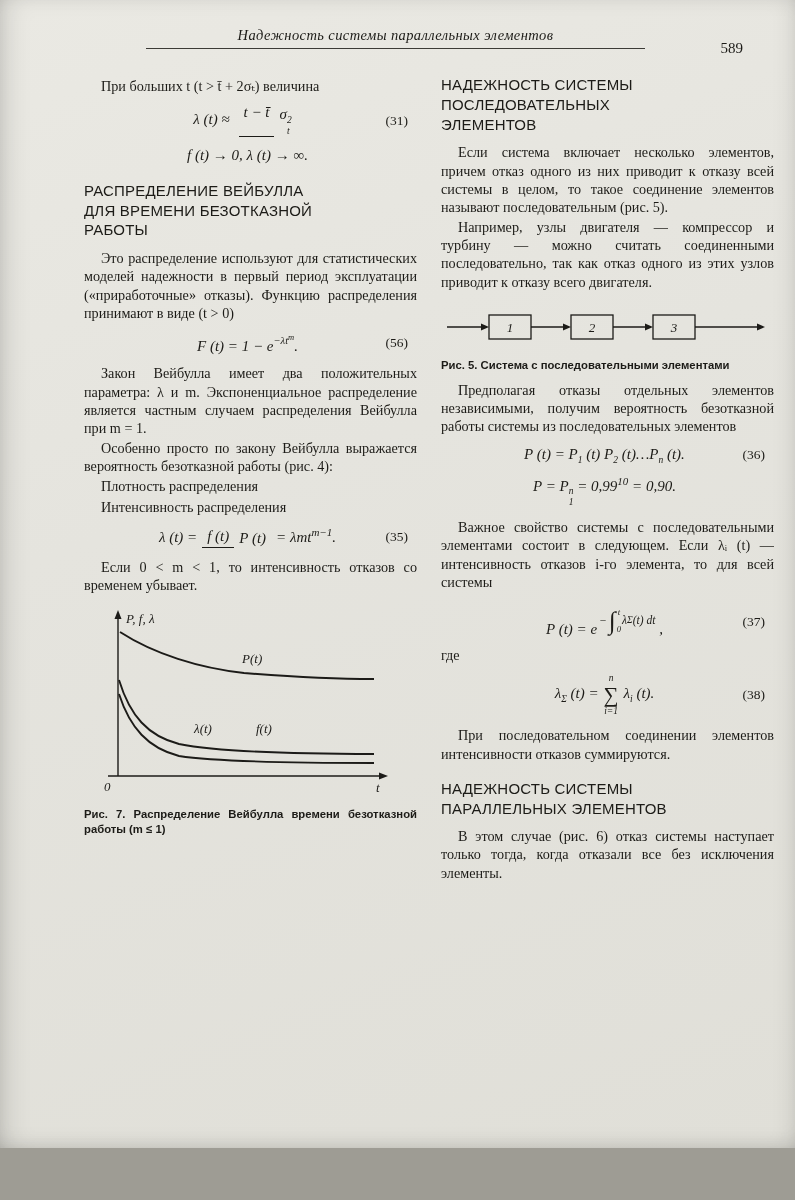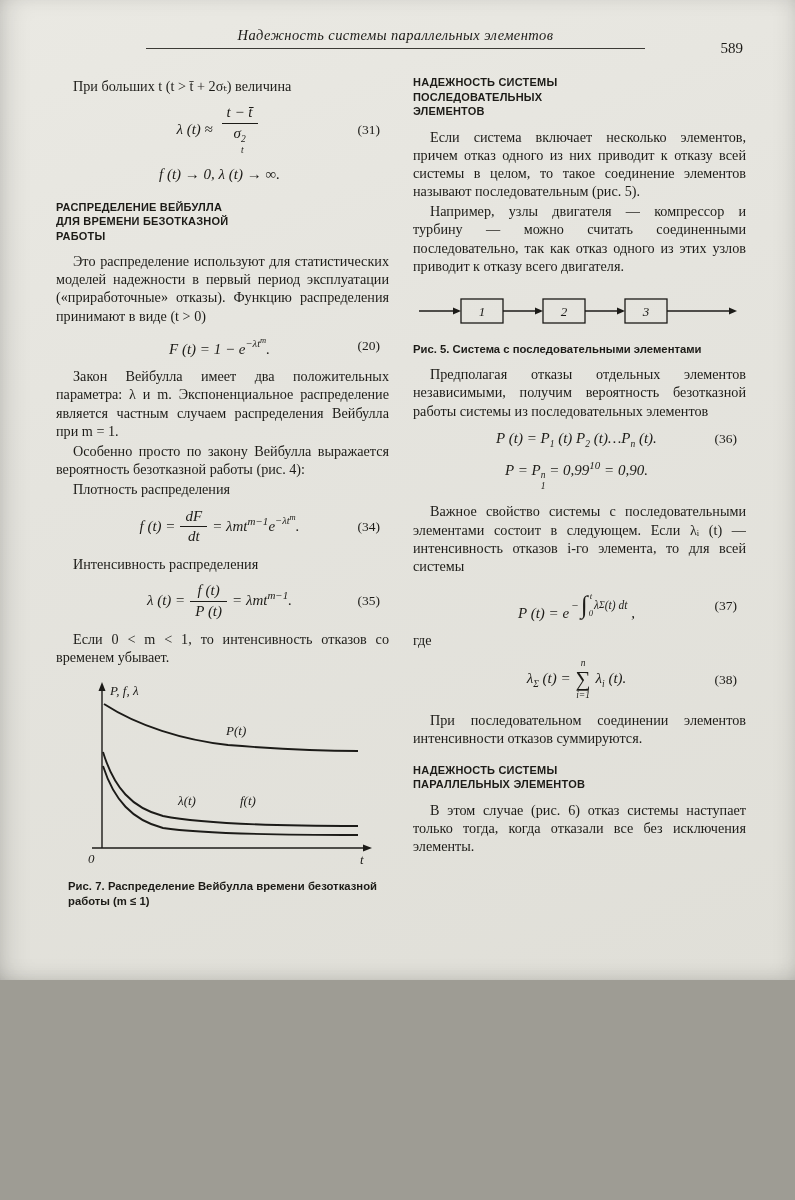--- a/index.html
+++ b/index.html
@@ -1,67 +1,67 @@
 <!DOCTYPE html>
 <html><head>
 <meta charset="utf-8">
 <style>
   * { margin:0; padding:0; box-sizing:border-box; }
   html,body { width:795px; }
   body { background:#9e9c94; font-family:"Liberation Serif","DejaVu Serif","DejaVu Sans",serif; }
   .page {
-    position:relative; width:795px; height:980px; overflow:hidden;
+    position:relative; width:795px; height:1148px; overflow:hidden;
     background:linear-gradient(160deg,#eae9e3 0%, #e5e4de 40%, #e0dfd8 100%);
     box-shadow: inset 14px 0 34px -20px rgba(0,0,0,.30), inset -12px 0 30px -20px rgba(0,0,0,.22), inset 0 -14px 30px -22px rgba(0,0,0,.18);
     color:#1c1b17;
   }
   
   .pagehead { position:relative; margin:27px 50px 0 56px; height:26px; font-size:14.5px; }
   .pagehead .title {
     position:absolute; left:90px; right:100px; text-align:center; font-style:italic;
     padding-bottom:4px; border-bottom:1.3px solid #3c3b36; letter-spacing:.4px;
   }
   .pagehead .pnum { position:absolute; right:2px; top:13px; font-size:15px; }
   
-  .cols { display:flex; gap:24px; padding:22px 50px 0 56px; }
+  .cols { display:flex; gap:24px; padding:22px 50px 0 84px; }
   .col { width:333px; flex:0 0 333px; }
   
   p.body { font-size:14.2px; line-height:1.28; text-align:justify; margin:2px 0; }
   p.indent { text-indent:17px; }
   .heading {
-    font-family:"Liberation Sans","DejaVu Sans",sans-serif; font-weight:700;
-    font-size:11px; line-height:1.32; white-space:pre-line; margin:16px 0 9px; letter-spacing:.2px;
+    font-family:"Liberation Sans","DejaVu Sans",sans-serif; font-weight:400;
+    font-size:15px; line-height:1.32; white-space:pre-line; margin:16px 0 9px; letter-spacing:.2px;
   }
   .caption {
     font-family:"Liberation Sans","DejaVu Sans",sans-serif; font-weight:700;
     font-size:11.3px; line-height:1.35; text-align:justify; margin-top:5px;
   }
   .gde { font-size:14.2px; margin:0 0 6px; }
   
   .formula { position:relative; text-align:center; margin:10px 6px 10px 0; font-size:15px; min-height:18px; }
   .f-body { display:inline-block; font-style:italic; }
   .f-tag { position:absolute; right:3px; top:50%; transform:translateY(-50%); font-style:normal; font-size:13.5px; }
-  .frac { display:inline-flex; flex-direction:column; vertical-align:middle; text-align:center; margin:0 5px; line-height:1.05; }
+  .frac { display:inline-flex; flex-direction:row; vertical-align:middle; text-align:center; margin:0 5px; line-height:1.05; }
   .frac .num { display:block; padding:0 5px 2px; border-bottom:1.3px solid #1c1b17; }
   .frac .den { display:block; padding:2px 5px 0; }
   .ss { display:inline-flex; flex-direction:column; align-items:flex-start; vertical-align:-0.4em; font-size:9.5px; line-height:1.15; }
   sup { font-size:10px; }
   sub.smsub { font-size:9.5px; }
   sup.e1 { font-size:10.5px; }
   sup.e1 sup { font-size:8.5px; }
   sup.plain { font-size:11px; }
   .bigexp { display:inline-flex; align-items:center; vertical-align:9px; font-size:11.5px; margin-left:2px; }
   .int-group { display:inline-flex; align-items:center; margin:0 1px 0 2px; }
   .int-sign { font-size:25px; font-style:normal; line-height:.85; }
   .int-lims { display:inline-flex; flex-direction:column; justify-content:space-between; height:27px; font-size:8.7px; margin-left:1px; }
   .sum-wrap { display:inline-flex; flex-direction:column; align-items:center; vertical-align:middle; line-height:1; margin:0 5px; }
   .sum-top, .sum-bot { font-size:9.5px; }
   .sum-sign { font-size:21px; font-style:normal; line-height:1; padding:1px 0; }
   
-  .figure { margin:12px 12px 4px; }
+  .figure { margin:12px 0 4px; }
   .fig5 { margin:14px 0 2px; }
   svg text { font-family:"Liberation Serif","DejaVu Serif",serif; }
   
   .speck { position:absolute; background:#4d4b45; border-radius:2px; }
 </style>
 </head>
 <body>
 
 <div class="page">
 
@@ -96,38 +96,29 @@
       </div>
 
       <div class="heading">РАСПРЕДЕЛЕНИЕ ВЕЙБУЛЛА
 ДЛЯ ВРЕМЕНИ БЕЗОТКАЗНОЙ
 РАБОТЫ</div>
 
       <p class="body indent">Это распределение используют для статистических моделей надежности в первый период эксплуатации («приработочные» отказы). Функцию распределения принимают в виде (t &gt; 0)</p>
 
       <div class="formula">
         <span class="f-body"><span>F (t) = 1 − e</span><sup class="e1"><span>−λt</span><sup>m</sup></sup><span>.</span></span>
-        <span class="f-tag">(20)</span>
+        <span class="f-tag">(56)</span>
       </div>
 
       <p class="body indent">Закон Вейбулла имеет два положительных параметра: λ и m. Экспоненциальное распределение является частным случаем распределения Вейбулла при m = 1.</p>
       <p class="body indent">Особенно просто по закону Вейбулла выражается вероятность безотказной работы (рис. 4):</p>
 
 
       <p class="body indent">Плотность распределения</p>
 
-      <div class="formula">
-        <span class="f-body">
-          <span>f (t) =</span><span class="frac">
-              <span class="num">dF</span>
-              <span class="den">dt</span>
-            </span><span>= λmt</span><sup class="plain">m−1</sup><span>e</span><sup class="e1"><span>−λt</span><sup>m</sup></sup><span>.</span>
-        </span>
-        <span class="f-tag">(34)</span>
-      </div>
 
       <p class="body indent">Интенсивность распределения</p>
 
       <div class="formula">
         <span class="f-body">
           <span>λ (t) =</span><span class="frac">
               <span class="num">f (t)</span>
               <span class="den">P (t)</span>
             </span><span>= λmt</span><sup class="plain">m−1</sup><span>.</span>
         </span>

